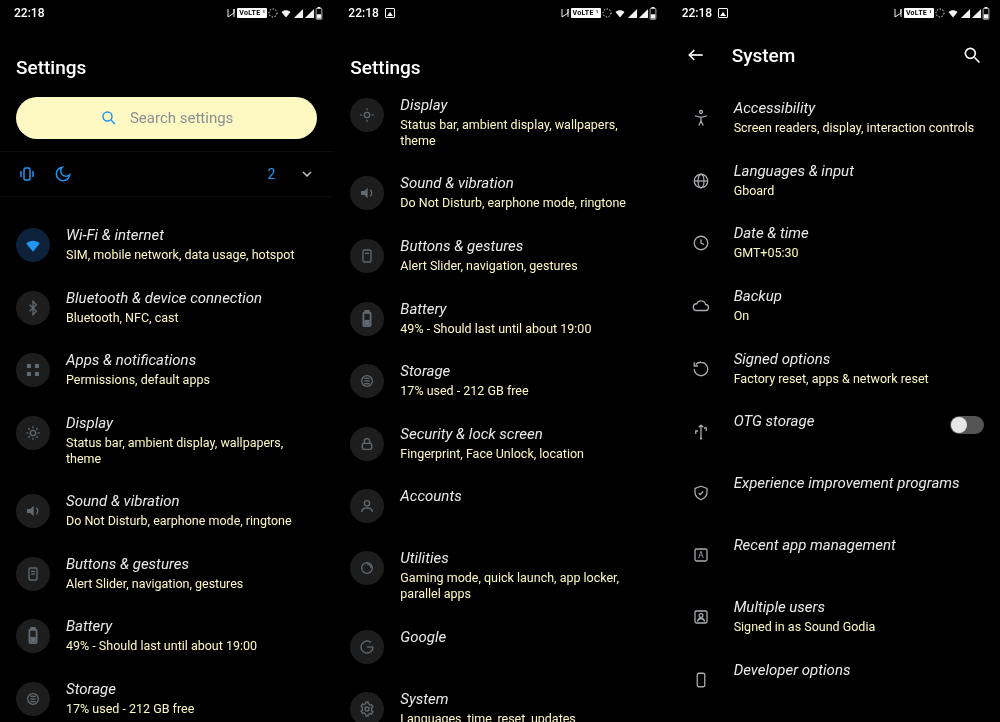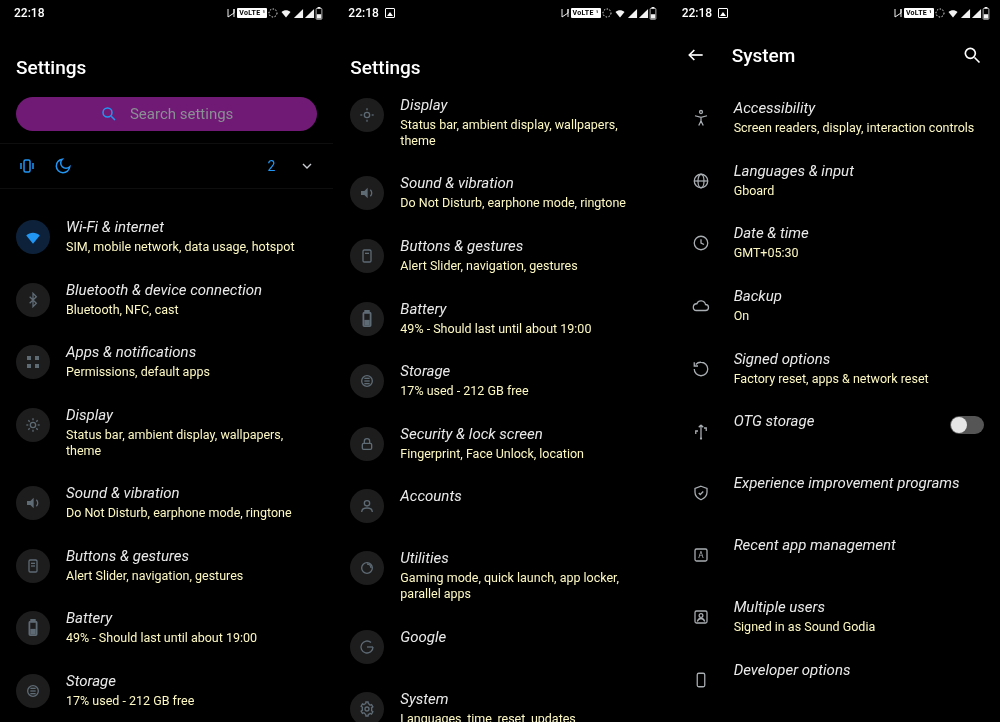--- a/index.html
+++ b/index.html
@@ -15,21 +15,21 @@
   .status-right svg, .status-right .glyph { opacity: .95; }
   .volte-badge { font-size: 7px; font-weight: 700; background: #fff; color: #000; padding: 1px 2px; border-radius: 1px; letter-spacing: .3px; }
 
   
   .big-title { font-size: 19px; font-weight: 500; padding: 32px 16px 18px 16px; }
   .header-row { display: flex; align-items: center; height: 56px; padding: 6px 12px 0 12px; gap: 20px; }
   .header-row .title { font-size: 19px; font-weight: 500; flex: 1; }
   .icon-btn { width: 32px; height: 32px; display: flex; align-items: center; justify-content: center; border-radius: 50%; }
 
   
-  .search-pill { margin: 0 16px 12px 16px; height: 34px; background: #701a75; border-radius: 23px; display: flex; align-items: center; justify-content: center; gap: 12px; color: #8a8f94; font-size: 15px; }
+  .search-pill { margin: 0 16px 12px 16px; height: 42px; background: #fef9c3; border-radius: 23px; display: flex; align-items: center; justify-content: center; gap: 12px; color: #8a8f94; font-size: 15px; }
 
   
   .quick-row { display: flex; align-items: center; height: 46px; padding: 0 18px; gap: 18px; color: #2196f3; border-top: 1px solid #0e0e0e; border-bottom: 1px solid #0e0e0e; }
   .quick-row .spacer { flex: 1; }
   .quick-row .count { color: #2196f3; font-size: 14px; margin-right: 6px; }
 
   
   .list { padding-top: 6px; }
   .item { display: flex; align-items: flex-start; gap: 16px; padding: 13px 16px; }
   .item .ic { width: 34px; height: 34px; flex: 0 0 34px; border-radius: 50%; display: flex; align-items: center; justify-content: center; margin-top: 2px; }

